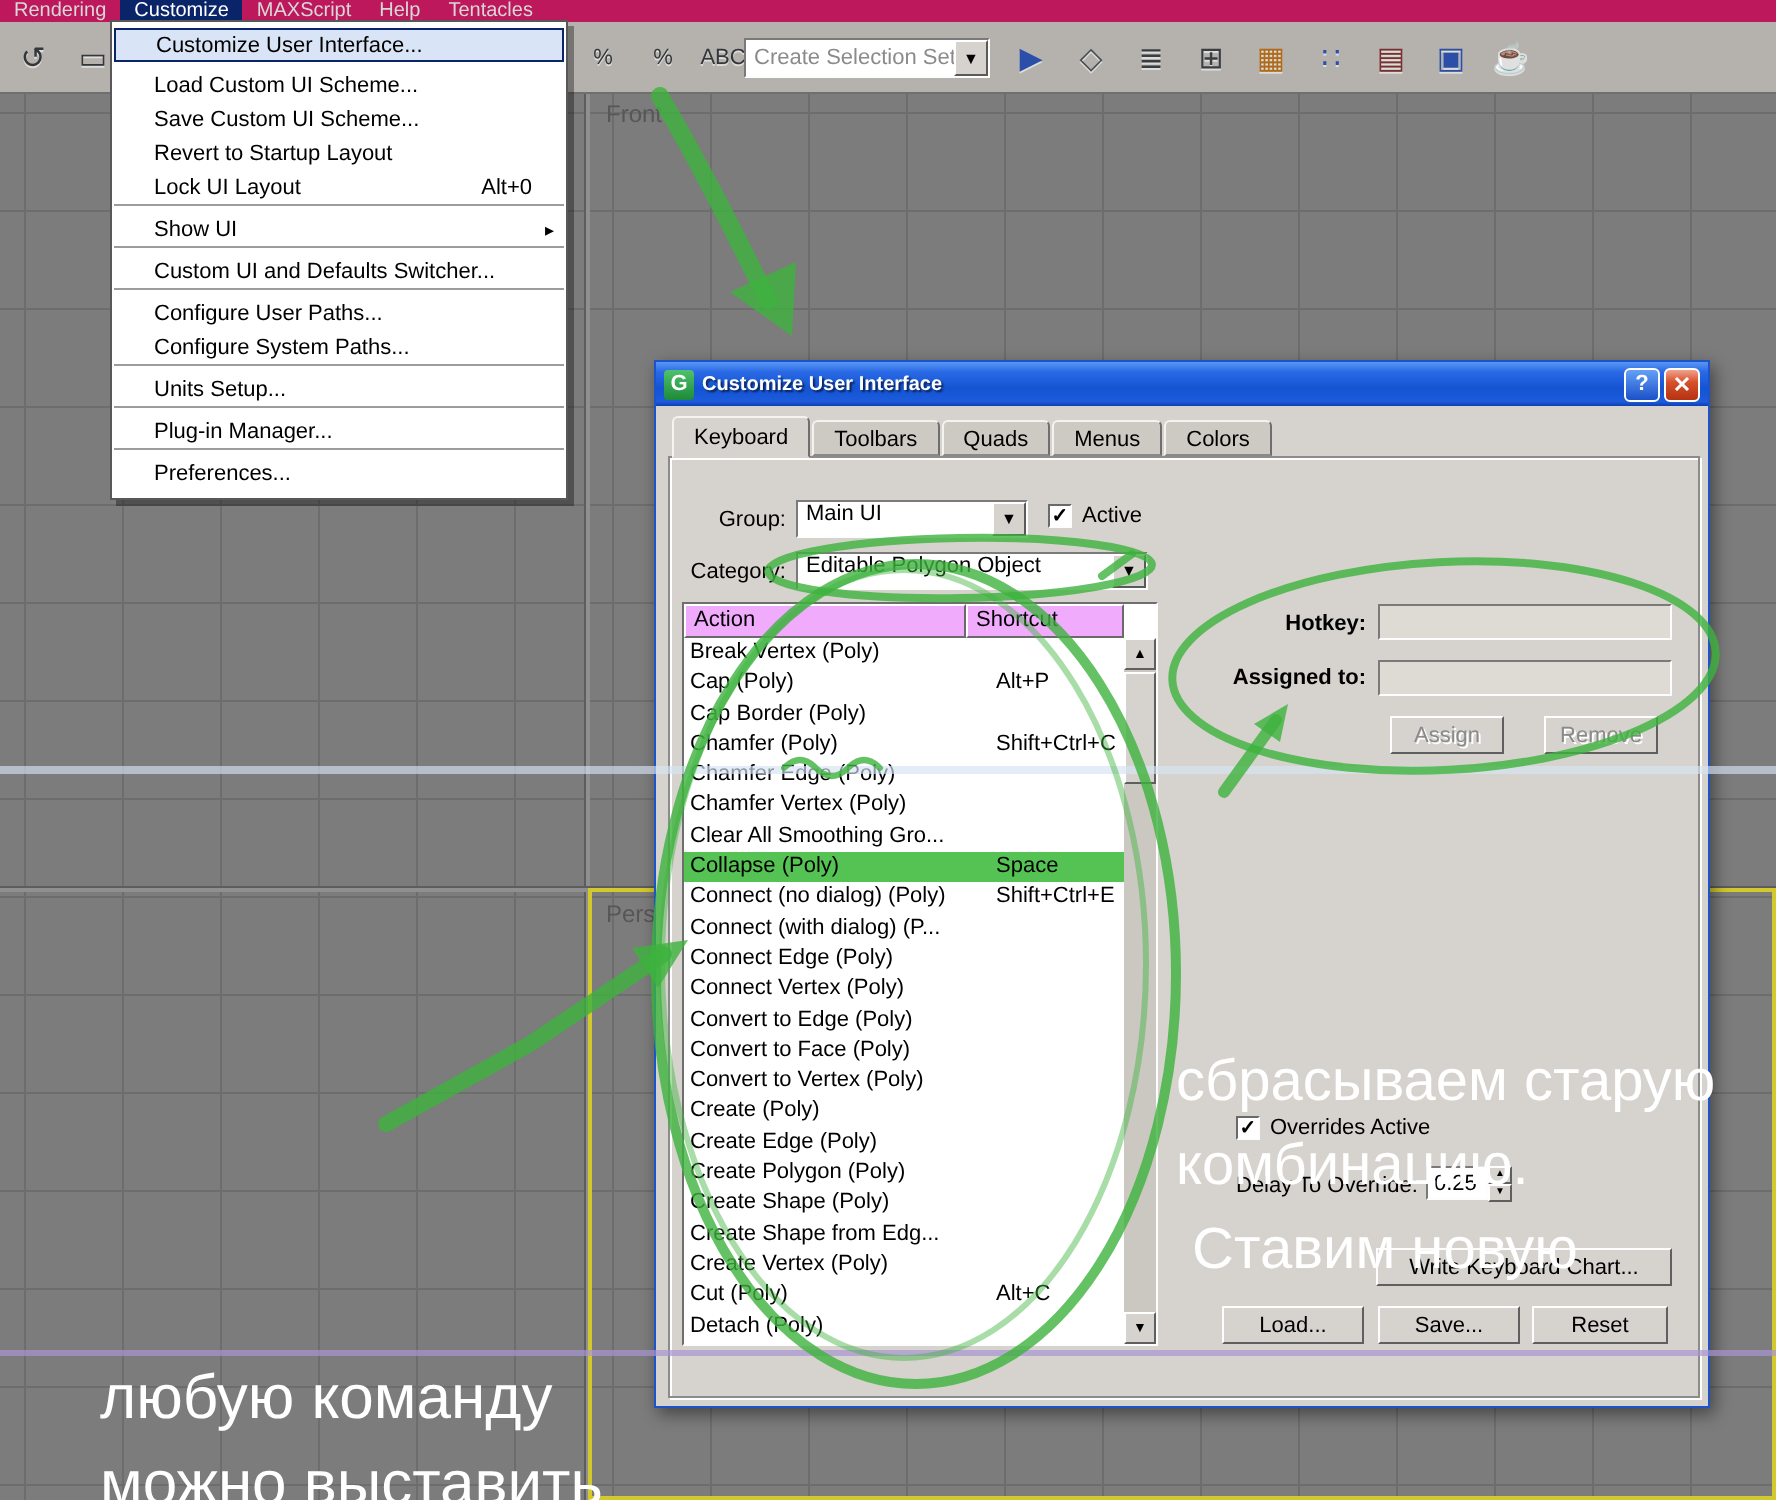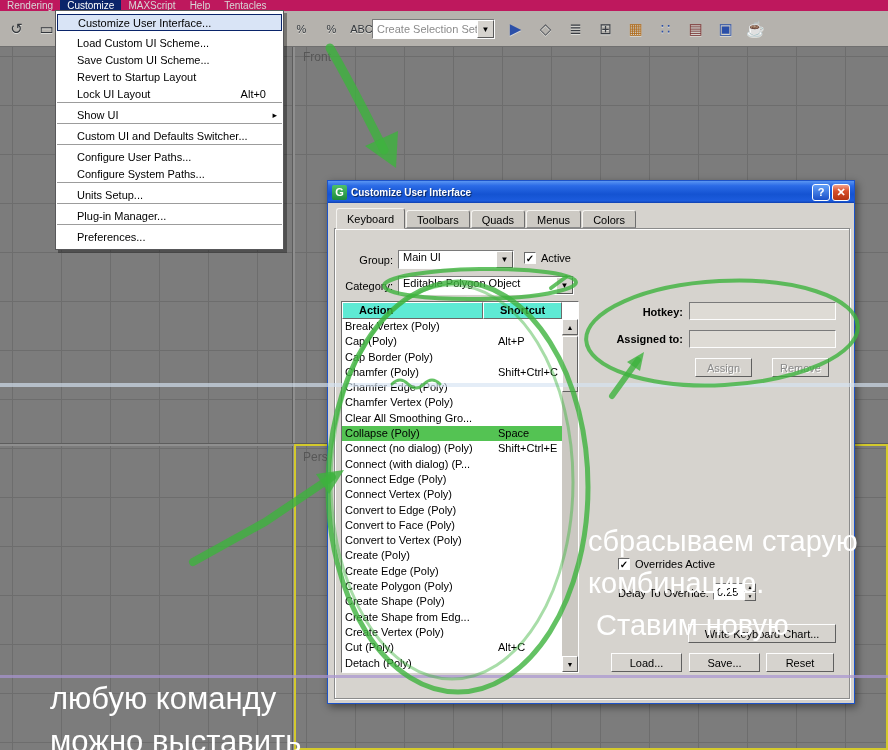--- a/index.html
+++ b/index.html
@@ -94,22 +94,22 @@
     border-color: #7a7a7a #fdfdfd #fdfdfd #7a7a7a; display: flex; align-items: flex-start; }
   .xp-combo .val { flex: 1; font-size: 11px; padding-left: 4px; white-space: nowrap; overflow: hidden; }
   .chk { position: absolute; display: flex; align-items: center; font-size: 11px; }
   .chk .box { width: 12px; height: 12px; background: #fff; margin-right: 5px;
     border: 1px solid; border-color: #6a6a6a #fdfdfd #fdfdfd #6a6a6a;
     font-size: 10px; line-height: 11px; text-align: center; color: #000; font-weight: bold; }
 
   .action-list { position: absolute; left: 13px; top: 120px; width: 238px; height: 372px;
     background: #fff; border: 1px solid; border-color: #6e6e6e #fdfdfd #fdfdfd #6e6e6e; }
   .list-header { display: flex; height: 17px; }
-  .col-hdr { background: #5eead4; border: 1px solid; border-color: #fff #6a6a6a #6a6a6a #fff;
-    font-size: 11px; padding: 1px 16px; white-space: nowrap; overflow: hidden; font-weight: bold; }
+  .col-hdr { background: #f0abfc; border: 1px solid; border-color: #fff #6a6a6a #6a6a6a #fff;
+    font-size: 11px; padding: 1px 4px; white-space: nowrap; overflow: hidden; }
   .col-hdr.a { width: 141px; }
   .col-hdr.s { width: 79px; }
   .list-body { position: absolute; left: 0; top: 17px; width: 220px; height: 353px;
     overflow: hidden; background: #fff; }
   .lrow { display: flex; height: 15.3px; line-height: 15.3px; font-size: 11px; white-space: nowrap; }
   .lrow .a { width: 143px; padding-left: 3px; overflow: hidden; }
   .lrow .s { padding-left: 13px; }
   .lrow.hl-green { background: #54c353; }
   .vscroll { position: absolute; right: 0; top: 17px; width: 16px; height: 353px; background: #cbc8c2; }
   .sb-btn { position: absolute; left: 0; width: 16px; height: 16px; background: #d6d3ce;

